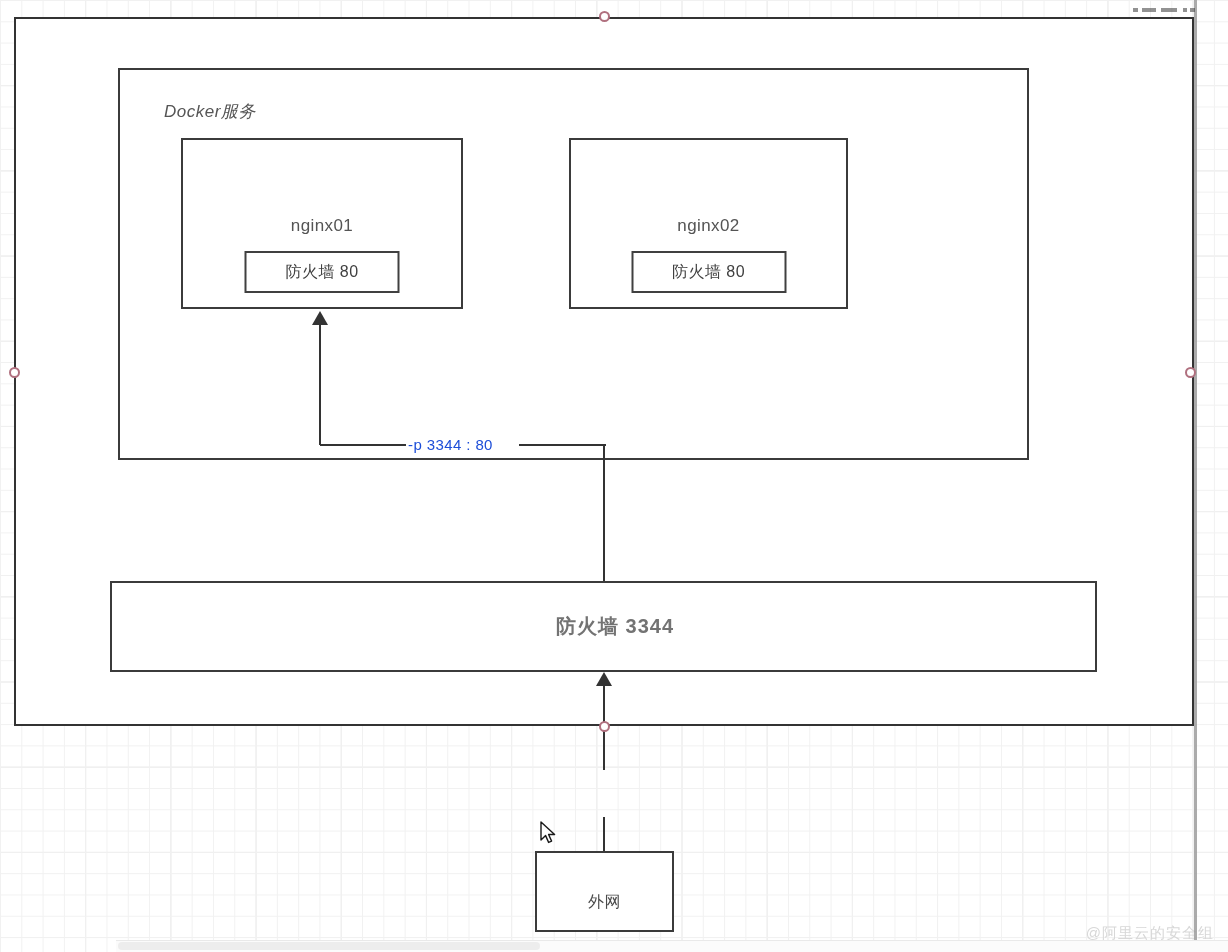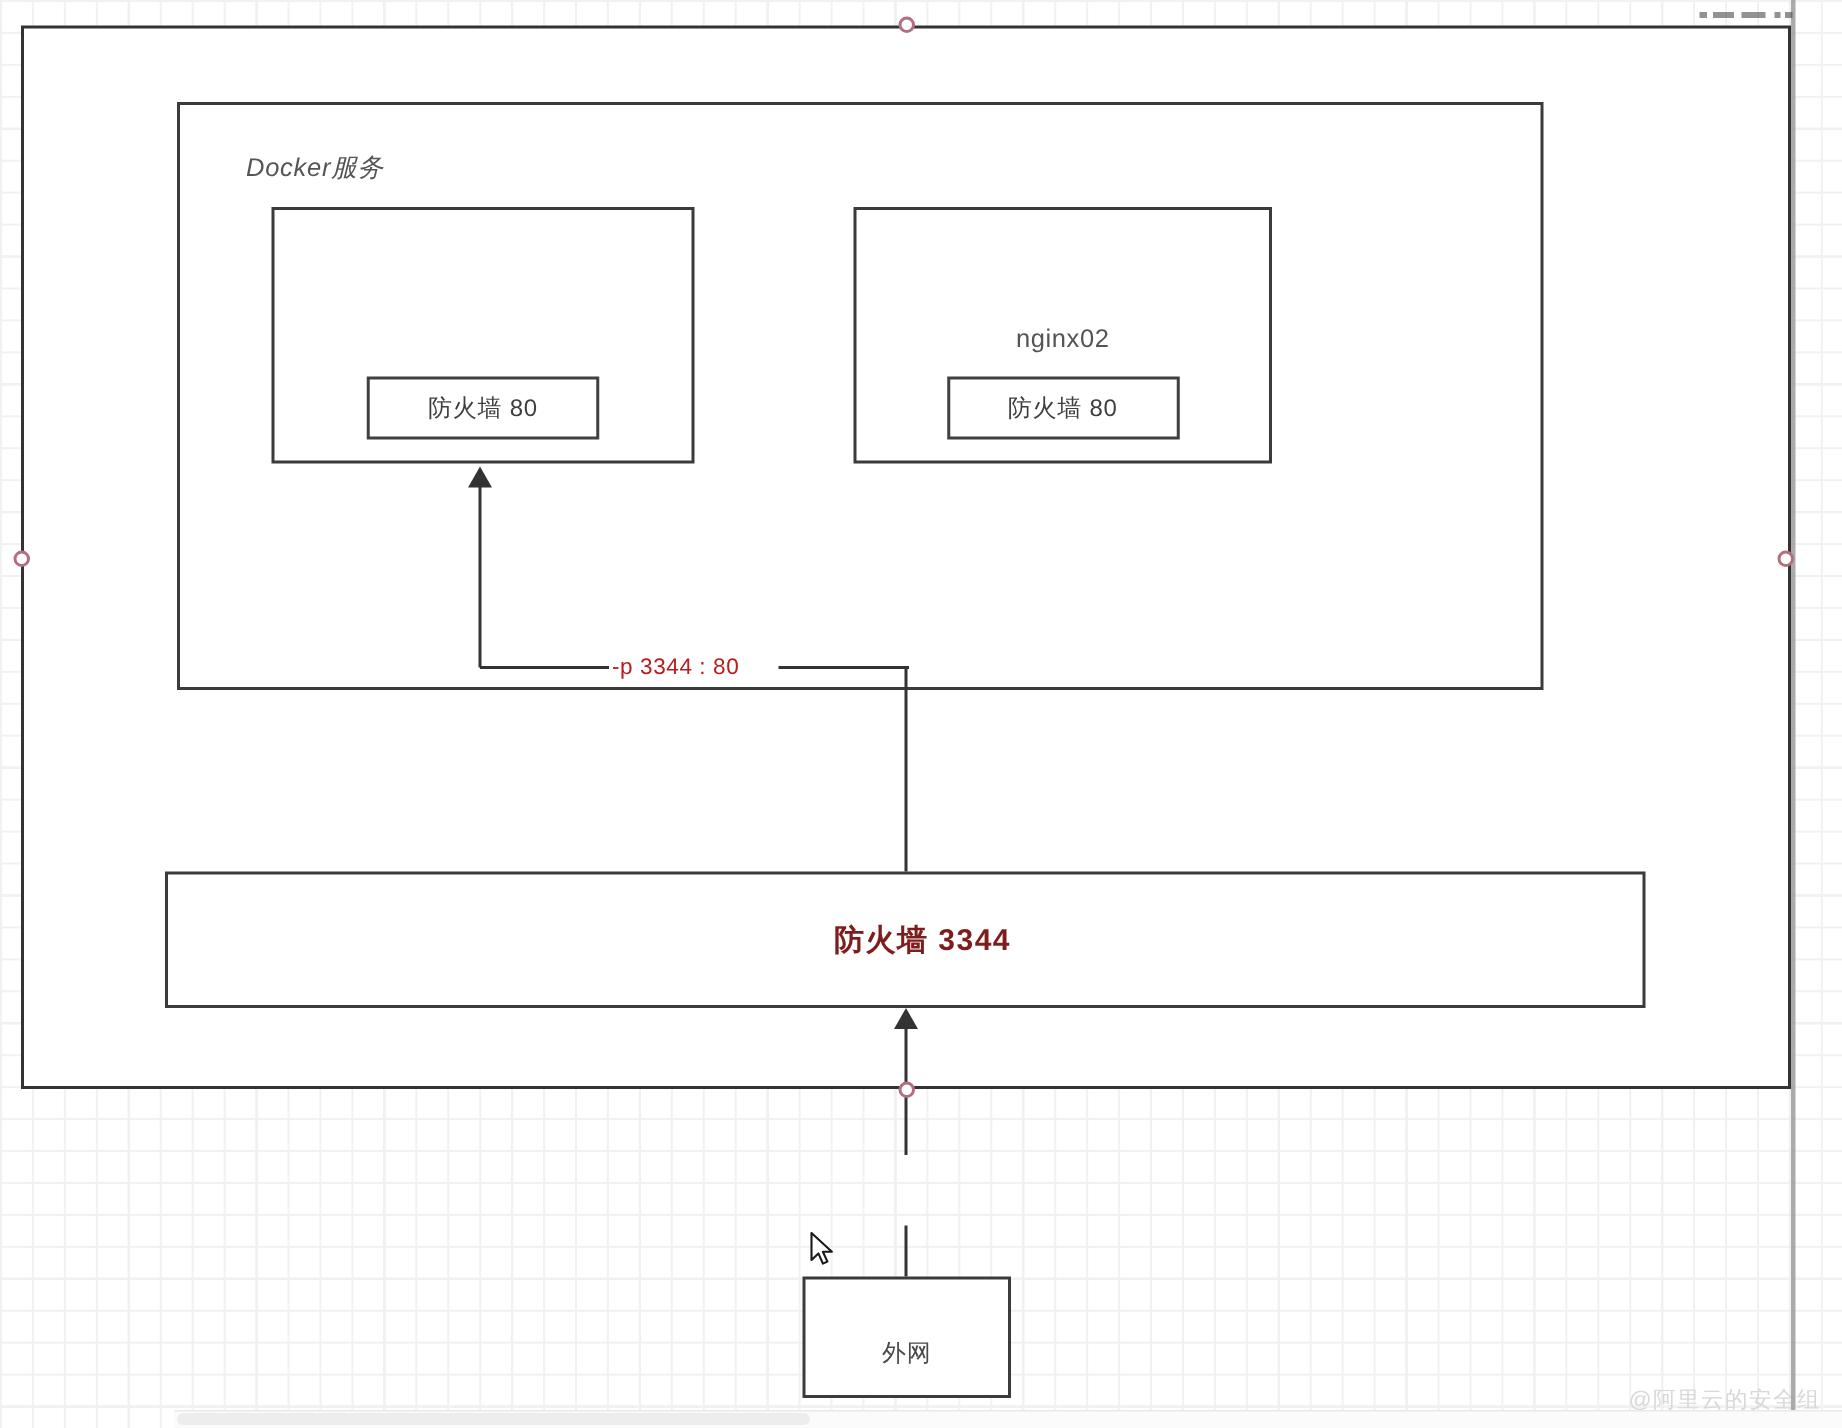--- a/index.html
+++ b/index.html
@@ -103,21 +103,21 @@
     left: 110px; top: 581px;
     width: 987px; height: 91px;
     display: flex;
     align-items: center;
     justify-content: center;
     z-index: 4;
   }
   #firewall-bar-label {
     font-size: 20px;
     font-weight: bold;
-    color: #7f1d1d;
+    color: #737373;
     letter-spacing: 1px;
     white-space: nowrap;
     margin-left: 23px;
   }
 
   
   #secgroup-box {
     left: 328px; top: 769px;
     width: 554px; height: 48px;
     display: flex;
@@ -164,21 +164,21 @@
   
   #map-line-h-right { left: 519px; top: 444px; width: 87px; }
   #map-line-h-left  { left: 320px; top: 444px; width: 86px; }
   #map-line-v-up    { left: 319px; top: 320px; height: 125px; }
   #map-line-v-down  { left: 603px; top: 444px; height: 138px; }
 
   #map-label {
     position: absolute;
     left: 406px; top: 436px;
     font-size: 15px;
-    color: #b91c1c;
+    color: #1d4ed8;
     background: #ffffff;
     padding: 0 2px;
     white-space: nowrap;
     z-index: 5;
     letter-spacing: .4px;
   }
 
   
   .arrow-up {
     position: absolute;
@@ -292,20 +292,21 @@
     <i id="trs4"></i>
     <i id="trs5"></i>
   </div>
 
   <div class="box" id="outer-box"></div>
 
   <div class="box" id="docker-box"></div>
   <div class="box-label" id="docker-label">Docker服务</div>
 
   <div class="nginx-box" id="nginx01-box">
+    <div class="nginx-title">nginx01</div>
     <div class="inner-fw">防火墙  80</div>
   </div>
 
   <div class="nginx-box" id="nginx02-box">
     <div class="nginx-title">nginx02</div>
     <div class="inner-fw">防火墙  80</div>
   </div>
 
   <div class="line-v" id="map-line-v-down"></div>
   <div class="line-h" id="map-line-h-right"></div>

